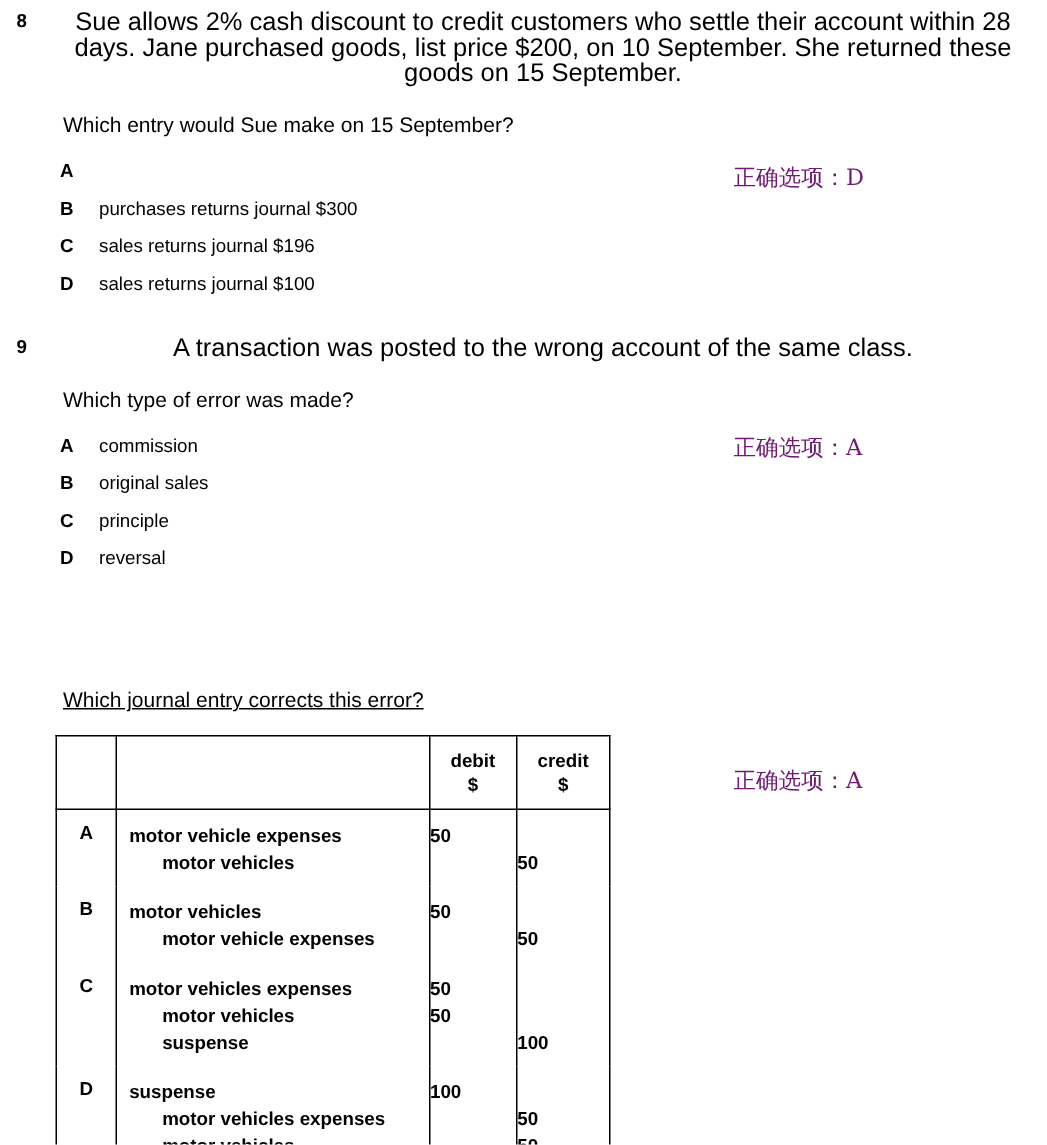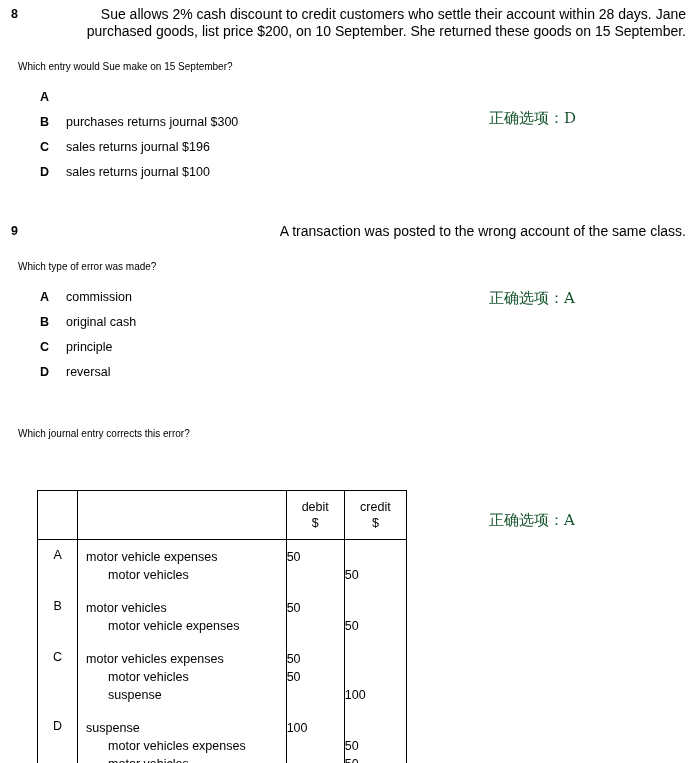--- a/index.html
+++ b/index.html
@@ -37,27 +37,27 @@
   .q-num {
     position: absolute;
     left: 11px;
     top: 0;
     font-weight: bold;
     font-size: 12.5px;
     line-height: 17px;
   }
   .q-num.wide { left: 7px; }
   .q-stem {
+    font-size: 17px;
+    line-height: 17px;
+    text-align: center;
+  }
+  .q-sub {
+    padding-left: 42px;
     font-size: 14px;
-    line-height: 17px;
-    text-align: right;
-  }
-  .q-sub {
-    padding-left: 18px;
-    font-size: 10px;
     line-height: 17px;
   }
 
   
   .options {
     padding-left: 0;
   }
   .option {
     position: relative;
     height: 25px;
@@ -76,21 +76,21 @@
   .opt-text {
     font-size: 12.5px;
     line-height: 17px;
   }
 
   
   .annotation {
     position: absolute;
     font-size: 15px;
     line-height: 18px;
-    color: #14532d;
+    color: #701a75;
     white-space: nowrap;
     font-family: "DejaVu Sans", sans-serif;
     text-align: center;
   }
   .annotation .ann-ans {
     font-family: "DejaVu Serif", serif;
   }
 
   
   .jtable {
@@ -99,21 +99,21 @@
     top: 490px;
     width: 370px;
     border-collapse: collapse;
     table-layout: fixed;
     font-size: 12.5px;
   }
   .jtable td, .jtable th {
     border: 1px solid #000000;
     padding: 0;
     vertical-align: top;
-    font-weight: normal;
+    font-weight: bold;
   }
   .col-letter { width: 40px; }
   .col-desc   { width: 208px; }
   .col-debit  { width: 58px; }
   .col-credit { width: 62px; }
 
   .jtable thead td {
     height: 48px;
     text-align: center;
     vertical-align: middle;
@@ -189,39 +189,39 @@
       <div class="q-stem">A transaction was posted to the wrong account of the same class.</div>
     </div>
     <div class="q-sub" style="margin-top:18px;">Which type of error was made?</div>
     <div class="options" style="margin-top:14px;">
       <div class="option">
         <span class="opt-letter">A</span>
         <span class="opt-text">commission</span>
       </div>
       <div class="option">
         <span class="opt-letter">B</span>
-        <span class="opt-text">original cash</span>
+        <span class="opt-text">original sales</span>
       </div>
       <div class="option">
         <span class="opt-letter">C</span>
         <span class="opt-text">principle</span>
       </div>
       <div class="option">
         <span class="opt-letter">D</span>
         <span class="opt-text">reversal</span>
       </div>
     </div>
   </div>
 
   <div class="annotation" style="left:489px; top:289px;">
     <span>正确选项：</span><span class="ann-ans">A</span>
   </div>
 
   <div class="question" style="top:425px;">
-    <div class="q-sub" style="margin-top:0;">Which journal entry corrects this error?</div>
+    <div class="q-sub" style="margin-top:33px;text-decoration:underline;">Which journal entry corrects this error?</div>
   </div>
 
   <div class="annotation" style="left:489px; top:511px;">
     <span>正确选项：</span><span class="ann-ans">A</span>
   </div>
 
   <table class="jtable">
     <colgroup>
       <col class="col-letter">
       <col class="col-desc">

